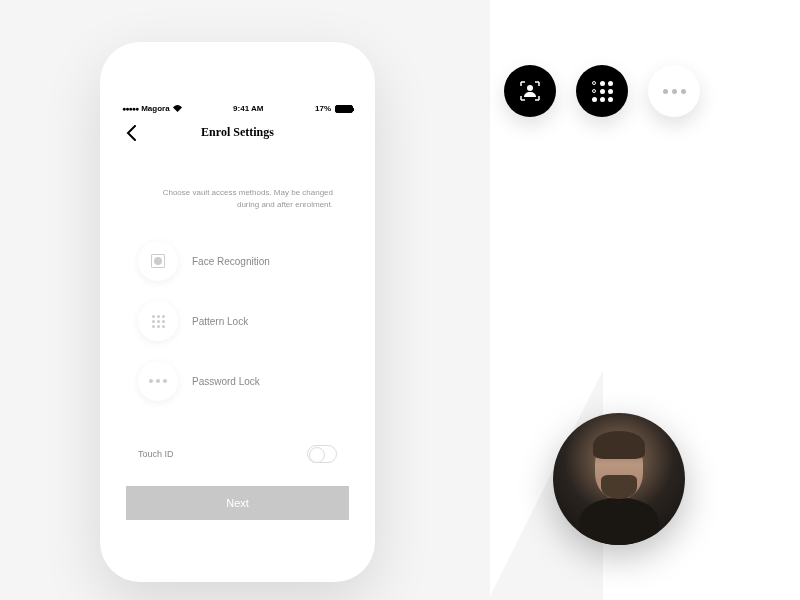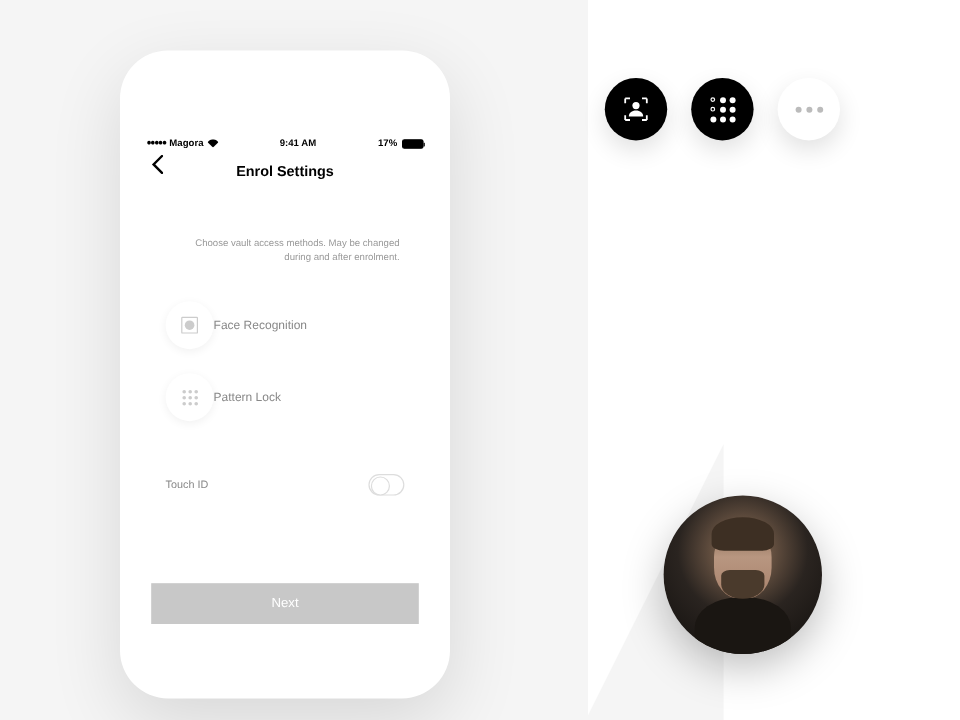--- a/index.html
+++ b/index.html
@@ -48,21 +48,20 @@
       border-radius: 2px;
     }
     .status-bar {
       display: flex;
       justify-content: space-between;
       align-items: center;
       padding: 4px 8px 2px;
       font-size: 8px;
       font-weight: 600;
       color: #000;
-      margin-top: 11px;
     }
     .status-left { display: flex; align-items: center; gap: 3px; }
     .status-dots { letter-spacing: -1px; font-size: 7px; }
     .status-right { display: flex; align-items: center; gap: 4px; }
     .battery {
       width: 18px;
       height: 8px;
       border: 1px solid #000;
       border-radius: 2px;
       background: #000;
@@ -72,23 +71,24 @@
       content: '';
       position: absolute;
       right: -2px;
       top: 2px;
       width: 1px;
       height: 3px;
       background: #000;
     }
     .nav-bar {
       display: flex;
-      align-items: flex-end;
+      align-items: flex-start;
       padding: 10px 12px 14px;
       position: relative;
+      font-family: Liberation Serif, serif;
     }
     .back-arrow {
       position: absolute;
       left: 12px;
       font-size: 18px;
       font-weight: 300;
       cursor: pointer;
     }
     .nav-title {
       flex: 1;
@@ -104,20 +104,21 @@
       padding: 0 28px 10px;
       line-height: 1.5;
       margin-top: 33px;
     }
     .options {
       padding: 10px 24px;
     }
     .option-row {
       display: flex;
       align-items: center;
+      gap: 14px;
       padding: 10px 0;
       cursor: pointer;
     }
     .option-circle {
       width: 40px;
       height: 40px;
       border-radius: 50%;
       background: #fff;
       box-shadow: 0 2px 8px rgba(0,0,0,0.06);
       display: flex;
@@ -361,20 +362,30 @@
               <span></span>
               <span></span>
               <span></span>
               <span></span>
               <span></span>
               <span></span>
             </div>
         </div>
         <span class="option-label">Pattern Lock</span>
       </div>
+      <div class="option-row">
+        <div class="option-circle">
+          <div class="dots-mini">
+              <span></span>
+              <span></span>
+              <span></span>
+            </div>
+        </div>
+        <span class="option-label">Password Lock</span>
+      </div>
     </div>
 
     <div class="touch-id-row">
       <span>Touch ID</span>
       <div class="toggle"></div>
     </div>
 
     <div class="next-button">
       <span>Next</span>
     </div>

